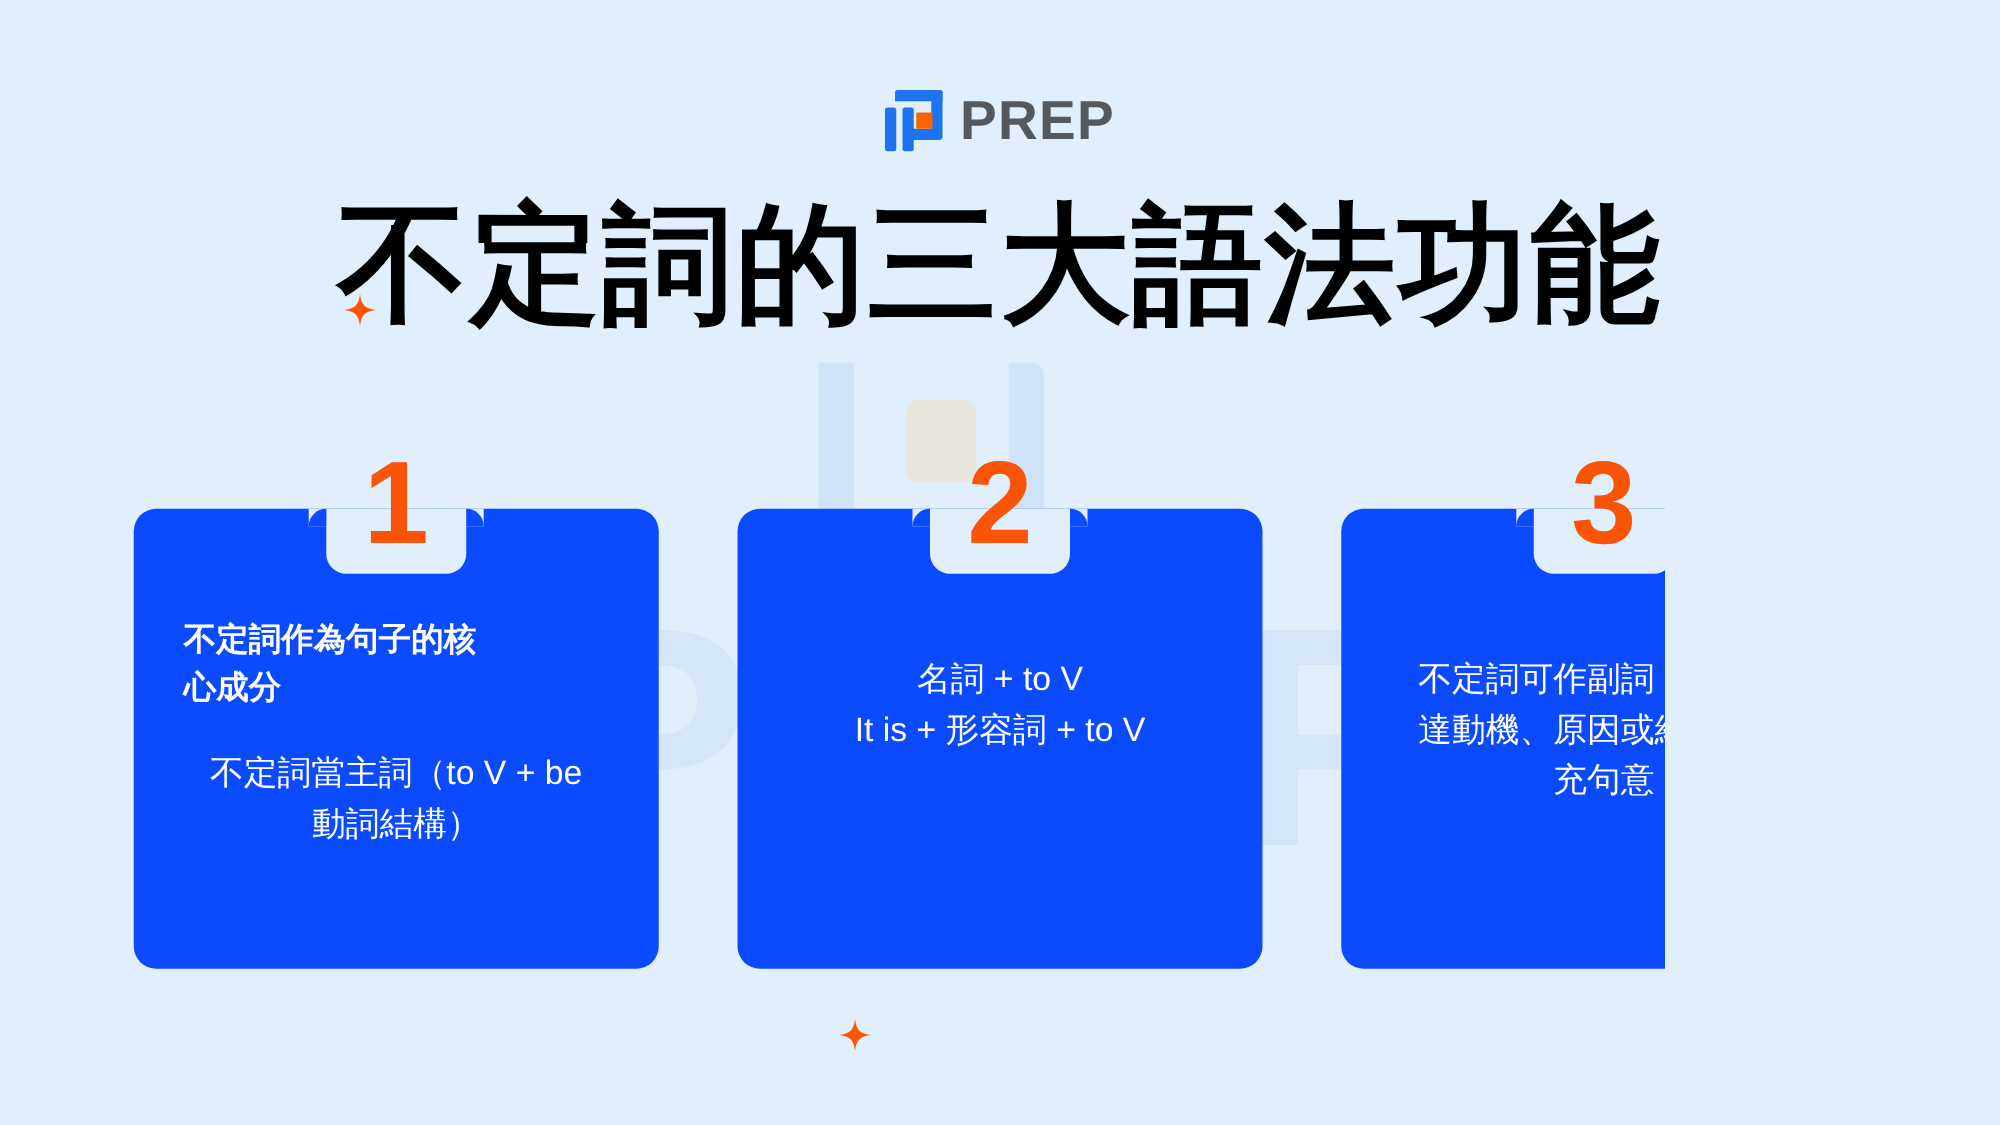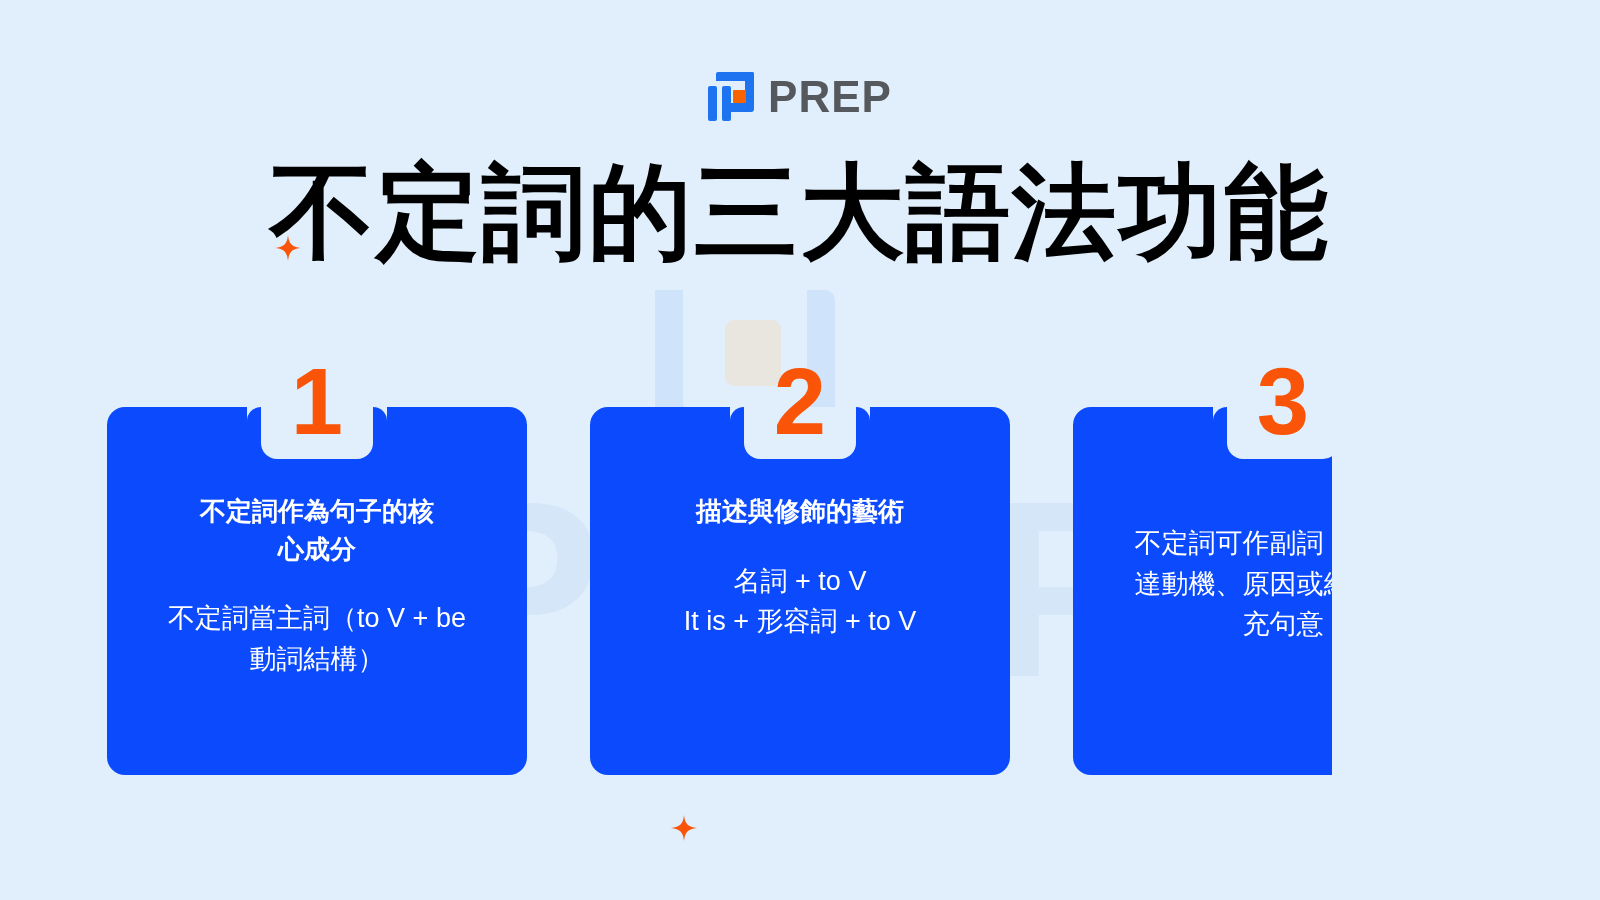--- a/index.html
+++ b/index.html
@@ -239,21 +239,20 @@
     font-size: 94px;
     font-weight: 700;
     line-height: 1;
     color: #FA5408;
     z-index: 4;
   }
 
   .card .card-title {
     position: relative;
     z-index: 1;
-    text-align: center;
     color: #FFFFFF;
     font-size: 26px;
     font-weight: 700;
     line-height: 1.45;
     padding: 0 40px;
     white-space: pre-line;
   }
 
   .card .card-body {
     position: relative;
@@ -315,21 +314,20 @@
 心成分</div>
       <div class="card-body">不定詞當主詞（to V + be
 動詞結構）</div>
     </div>
 
     <div class="card">
       <div class="notch"></div>
       <div class="notch-round-l"></div>
       <div class="notch-round-r"></div>
       <div class="number">2</div>
-      <div class="card-title">描述與修飾的藝術</div>
       <div class="card-body">名詞 + to V
 It is + 形容詞 + to V</div>
     </div>
 
     <div class="card">
       <div class="notch"></div>
       <div class="notch-round-l"></div>
       <div class="notch-round-r"></div>
       <div class="number">3</div>
       <div class="card-body">不定詞可作副詞，用來表

